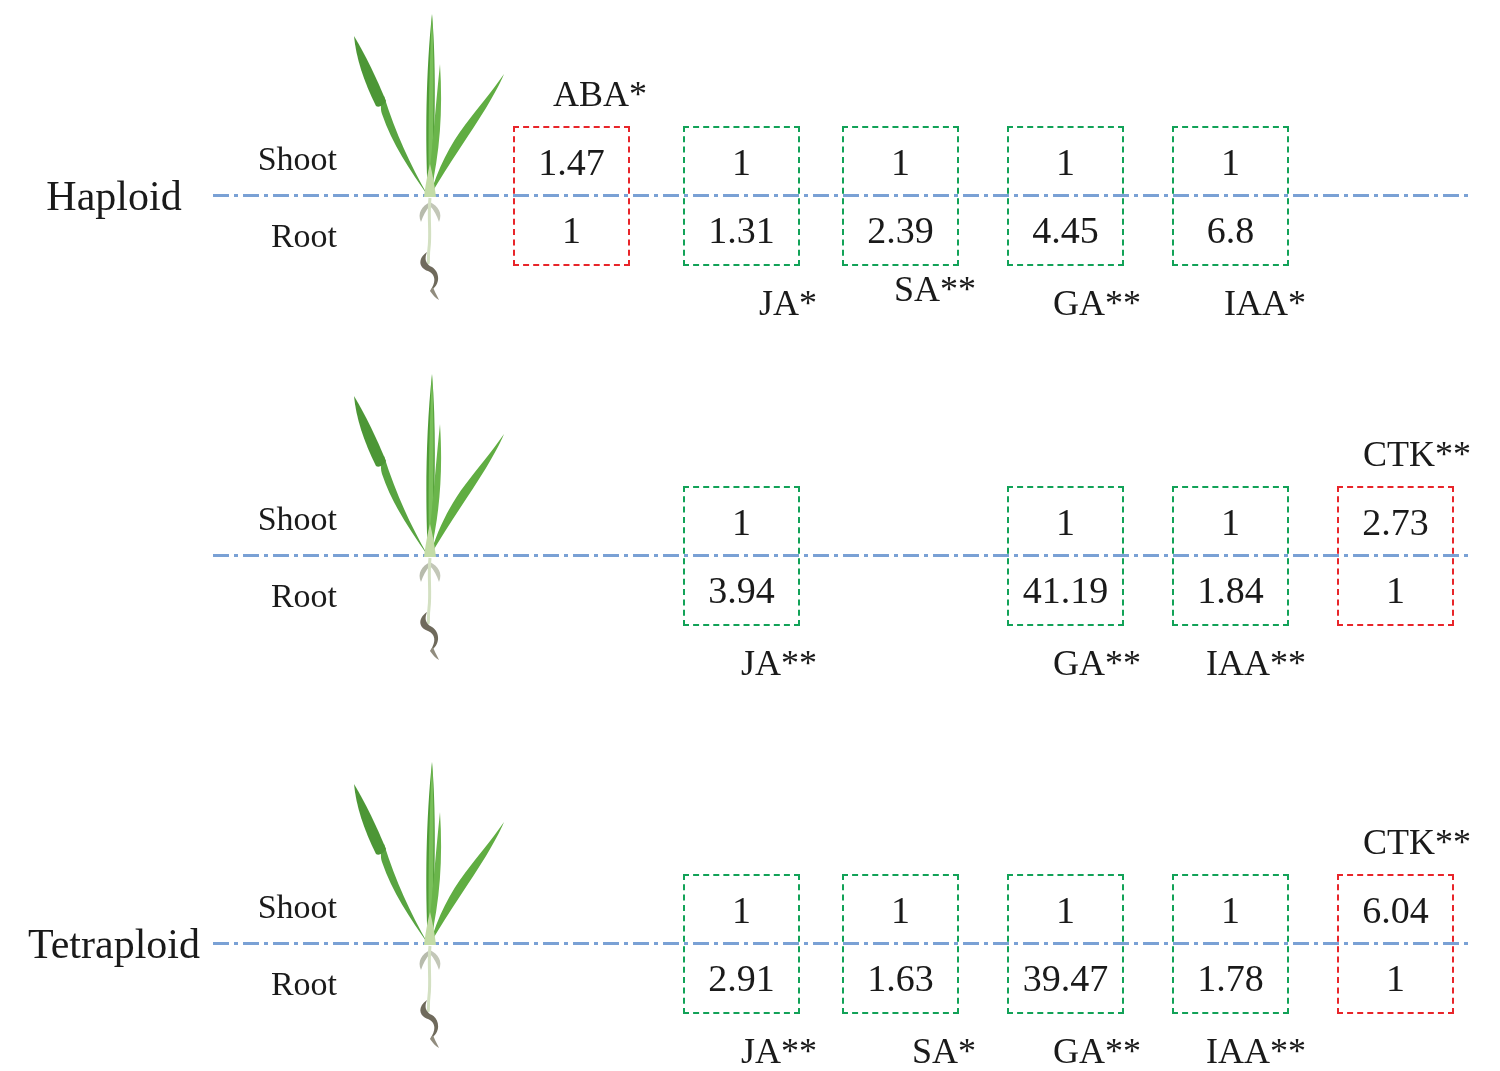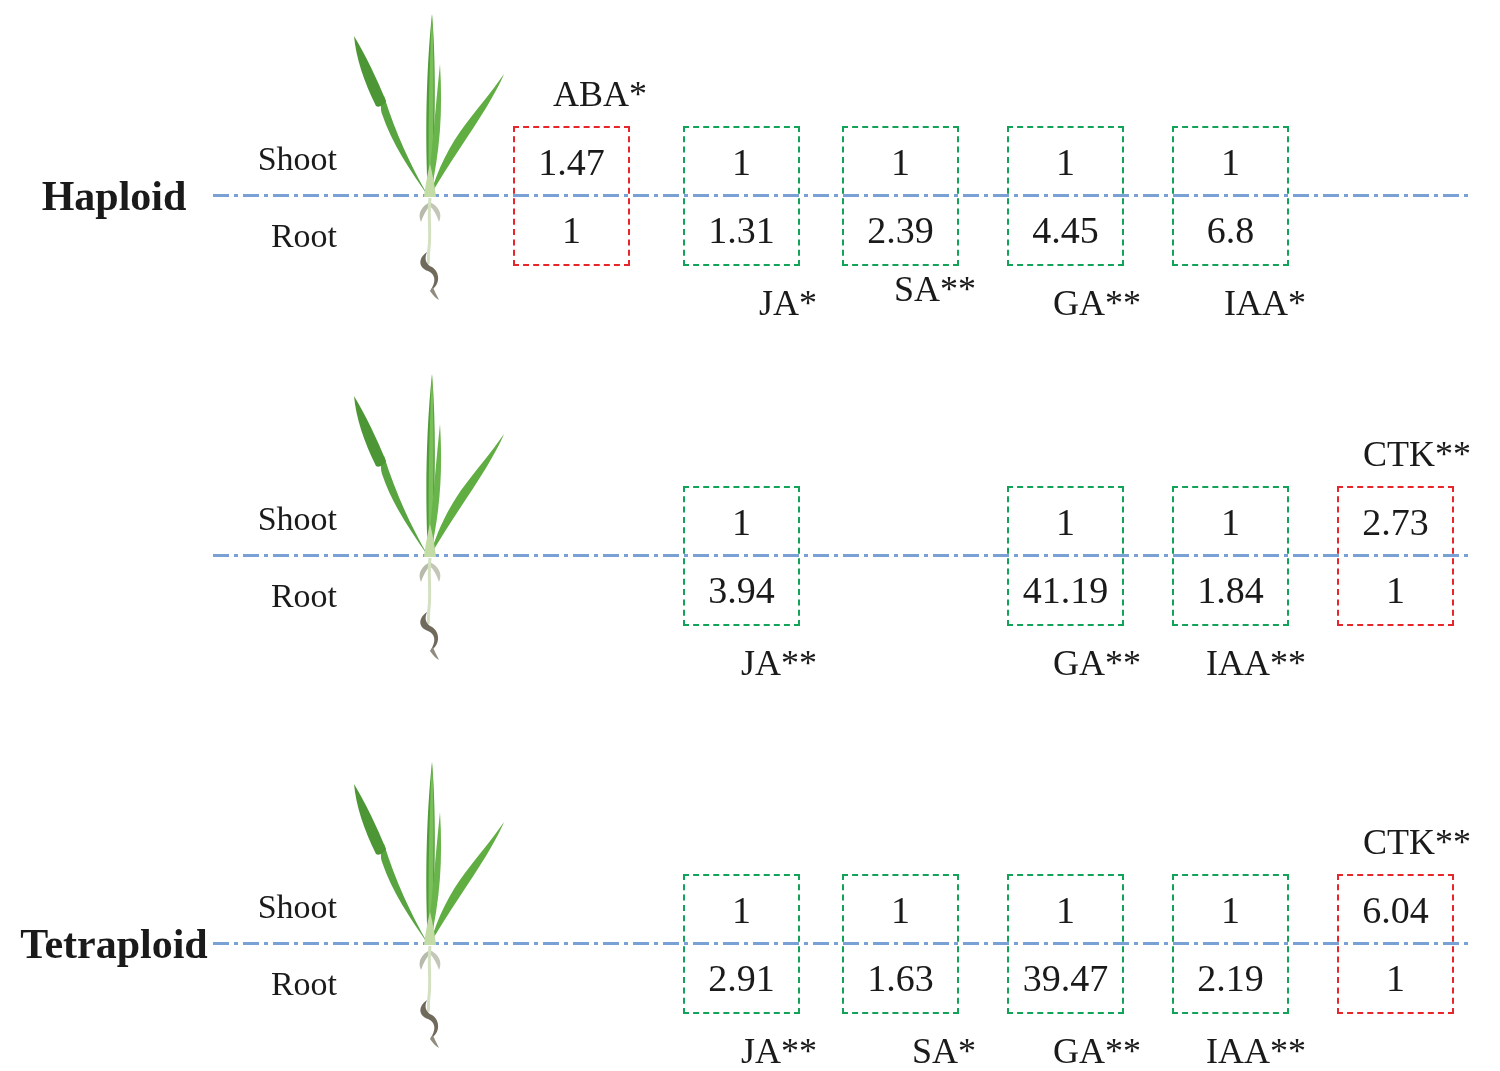--- a/index.html
+++ b/index.html
@@ -6,21 +6,21 @@
   #figure{
     position:relative;
     width:1500px;height:1071px;
     background:#ffffff;
     font-family:"Liberation Serif","DejaVu Serif",serif;
     color:#1a1a1a;
     overflow:hidden;
   }
   .ploidy-label{
     position:absolute;left:8px;width:212px;height:54px;line-height:54px;
-    text-align:center;font-size:42px;font-weight:bold;white-space:nowrap;
+    text-align:center;font-size:42px;font-weight:normal;white-space:nowrap;
   }
   .tissue-label{
     position:absolute;left:223px;width:114px;height:44px;line-height:44px;
     text-align:right;font-size:34px;
   }
   .divider{
     position:absolute;left:213px;width:1260px;height:3px;
     background:repeating-linear-gradient(90deg,
       #7aa1d5 0px,#7aa1d5 16px,
       transparent 16px,transparent 21px,
@@ -166,21 +166,21 @@
   <div class="hormone-label" style="left:826px;top:1031px">SA*</div>
 
   <div class="hbox green" style="left:1007px;top:874px">
     <div class="cell">1</div>
     <div class="cell">39.47</div>
   </div>
   <div class="hormone-label" style="left:991px;top:1031px">GA**</div>
 
   <div class="hbox green" style="left:1172px;top:874px">
     <div class="cell">1</div>
-    <div class="cell">2.19</div>
+    <div class="cell">1.78</div>
   </div>
   <div class="hormone-label" style="left:1156px;top:1031px">IAA**</div>
 
   <div class="hormone-label" style="left:1321px;top:822px">CTK**</div>
   <div class="hbox red" style="left:1337px;top:874px">
     <div class="cell">6.04</div>
     <div class="cell">1</div>
   </div>
 
 </div>

